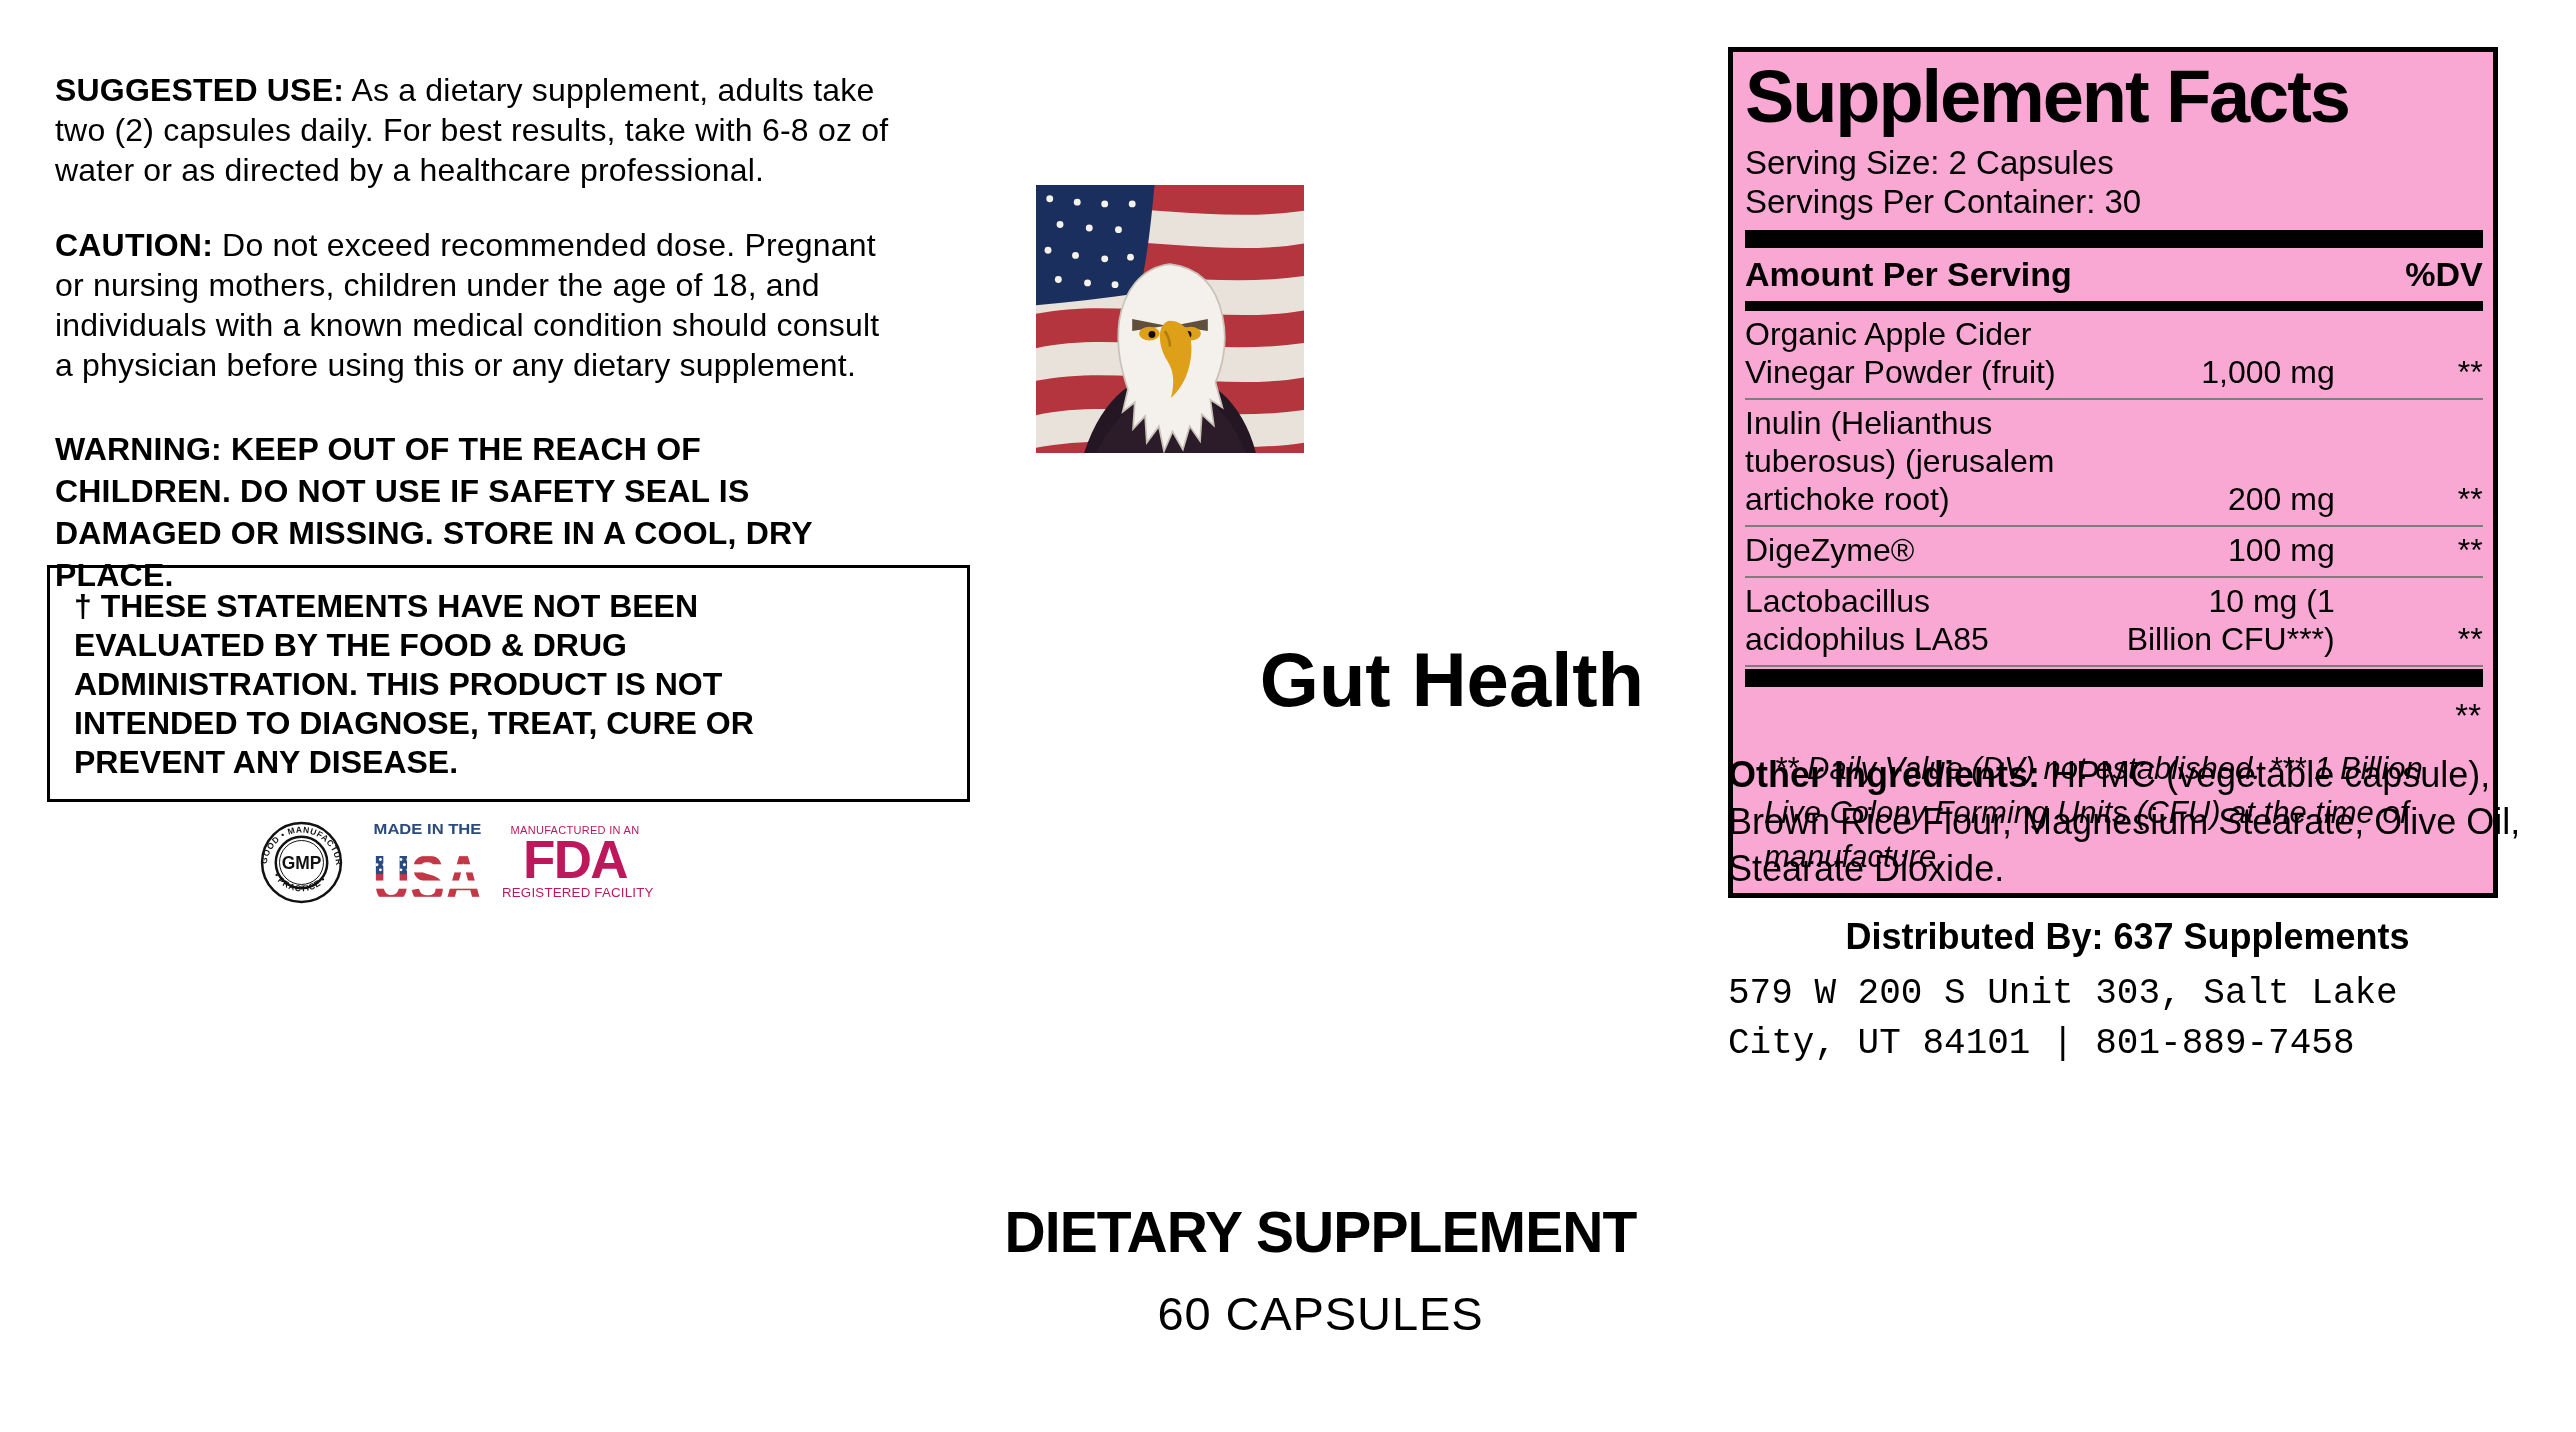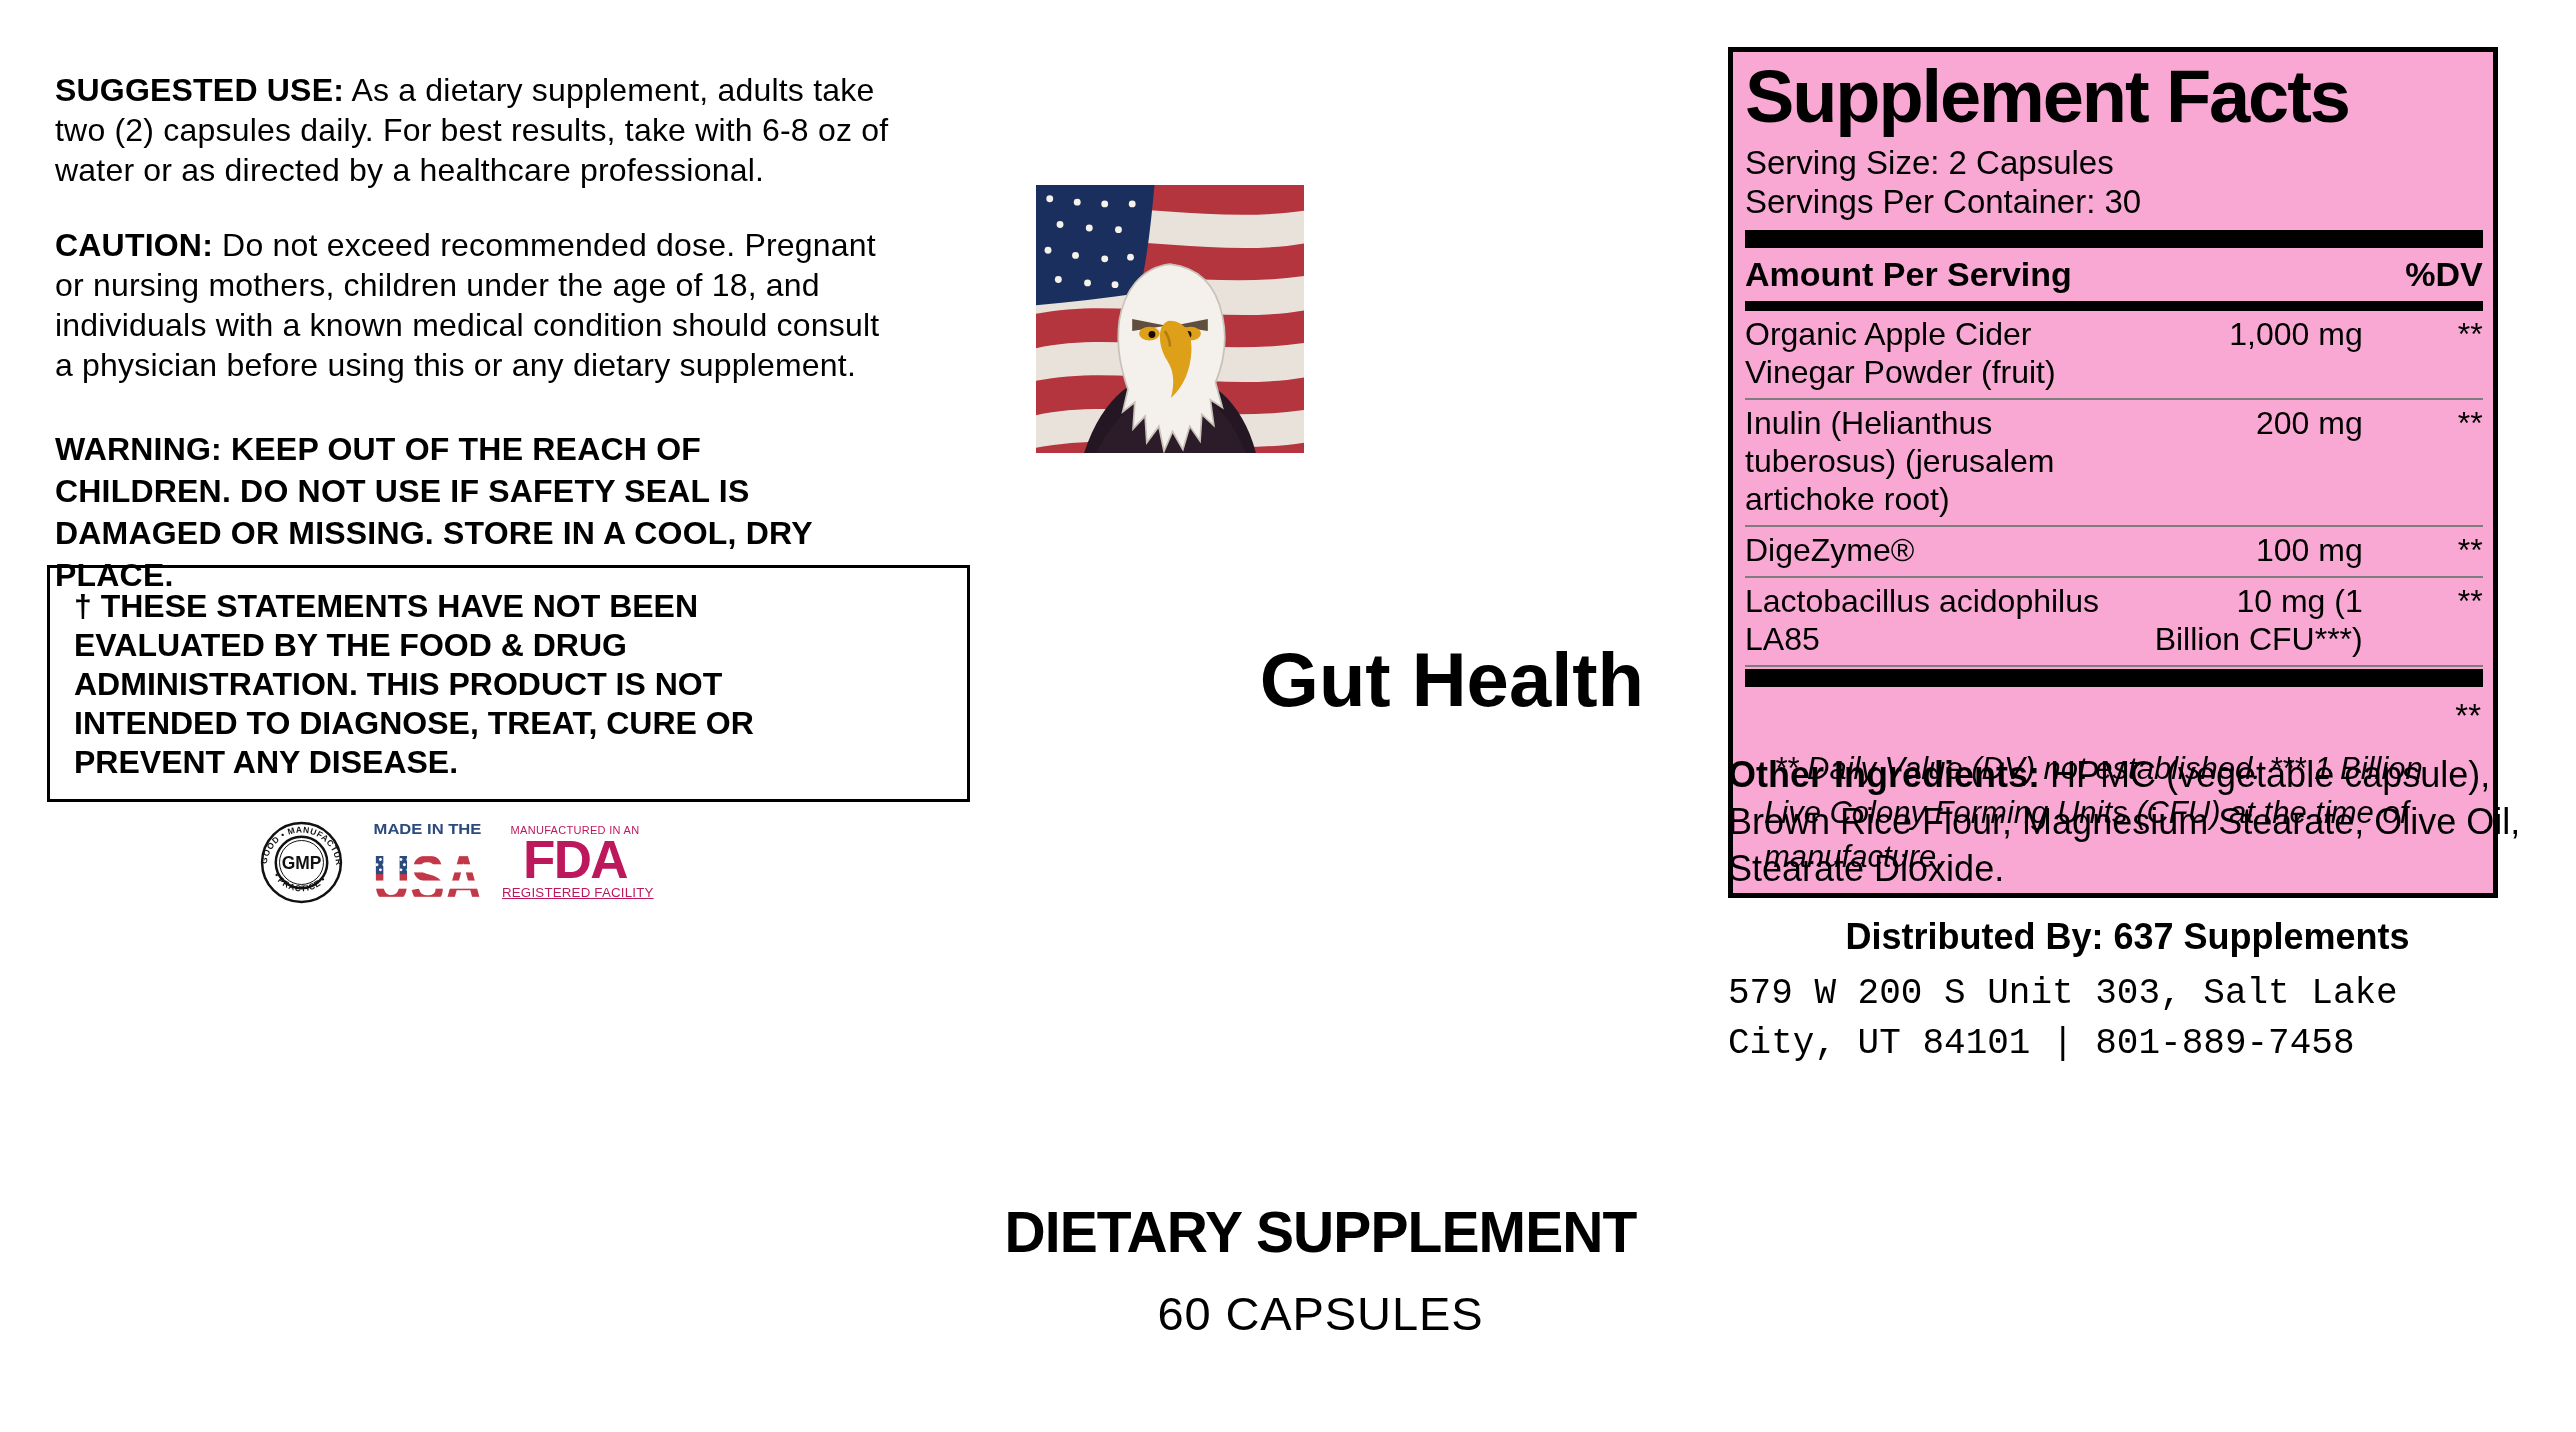--- a/index.html
+++ b/index.html
@@ -11,38 +11,38 @@
   .lead{font-weight:bold;}
   .p-warning{font-weight:bold;width:799px;line-height:42px;}
   .disclaimer-box{left:47px;top:565px;width:923px;box-sizing:border-box;
       border:3.4px solid #000;padding:19px 74px 17px 24px;
       font-weight:bold;font-size:32px;line-height:39px;}
   
   .badge{top:821px;}
   .fda-badge{width:146px;text-align:center;color:#be185d;}
   .fda-line1{font-size:11px;letter-spacing:0.3px;white-space:nowrap;}
   .fda-big{font-size:53px;font-weight:bold;letter-spacing:-1.7px;line-height:0.92;}
-  .fda-line3{font-size:13.3px;letter-spacing:0.2px;white-space:nowrap;text-decoration:underline;}
+  .fda-line3{font-size:13.3px;letter-spacing:0.2px;white-space:nowrap;}
   
   .product-title{left:940px;top:642px;width:704px;text-align:right;
       font-size:76px;font-weight:bold;line-height:1;}
   .type-line{left:977px;top:1204px;width:687px;text-align:center;
       font-size:57px;font-weight:bold;line-height:1;letter-spacing:-0.9px;}
   .count-line{left:977px;top:1290px;width:687px;text-align:center;
       font-size:47px;line-height:1;letter-spacing:0.9px;}
   
   .sf-panel{left:1728px;top:47px;width:770px;box-sizing:border-box;
       border:5.2px solid #000;background:#f9a8d4;padding:5.2px 10.3px 8.6px 12px;}
   .sf-title{font-size:74px;font-weight:bold;letter-spacing:-2.1px;line-height:1.02;margin:1.7px 0 8.6px 0;}
   .sf-serving{font-size:33px;line-height:39px;}
   .bar-thick{height:18px;background:#000;margin-top:8.6px;}
   .bar-thin{height:9.4px;background:#000;}
   .sf-header{display:flex;justify-content:space-between;align-items:baseline;
       font-size:34px;font-weight:bold;padding:7.7px 0 6.9px 0;}
-  .sf-row{display:flex;align-items:flex-start;padding:4.3px 0 6.9px 0;border-bottom:2.6px solid #7d7d7d;}
+  .sf-row{display:flex;align-items:flex-end;padding:4.3px 0 6.9px 0;border-bottom:2.6px solid #7d7d7d;gap:28px;}
   .sf-row:last-of-type{border-bottom:2.6px solid #7d7d7d;}
   .sf-name{flex:1;font-size:32px;line-height:38px;padding-right:5.2px;}
   .sf-amount{width:215px;font-size:32px;line-height:38px;text-align:right;}
   .sf-dv{width:120px;font-size:32px;line-height:38px;text-align:right;}
   .sf-footer-dv{text-align:right;font-size:33px;padding:10.3px 1.7px 3.4px 0;}
   .sf-footnote{font-style:italic;font-size:31px;line-height:44px;padding:8.6px 0 5.2px 19px;text-indent:10.3px;}
   
   .other-ing{left:1728px;top:751px;width:803px;font-size:36px;line-height:47px;}
   .distributed{left:1728px;top:917px;width:799px;text-align:center;
       font-size:36px;font-weight:bold;line-height:1.1;}

